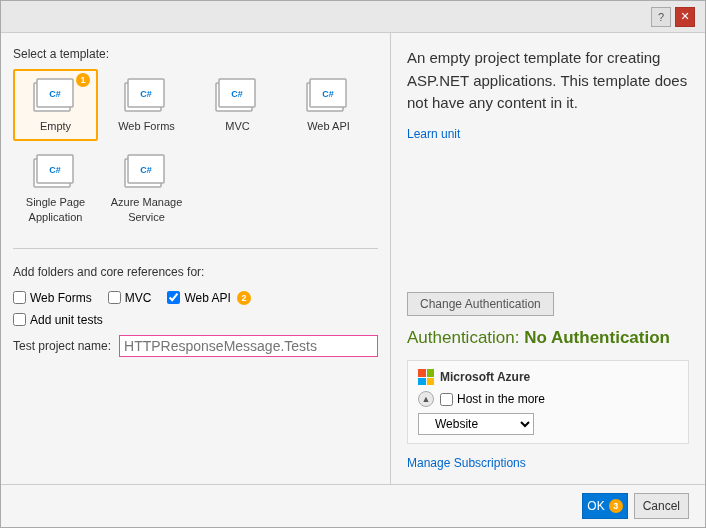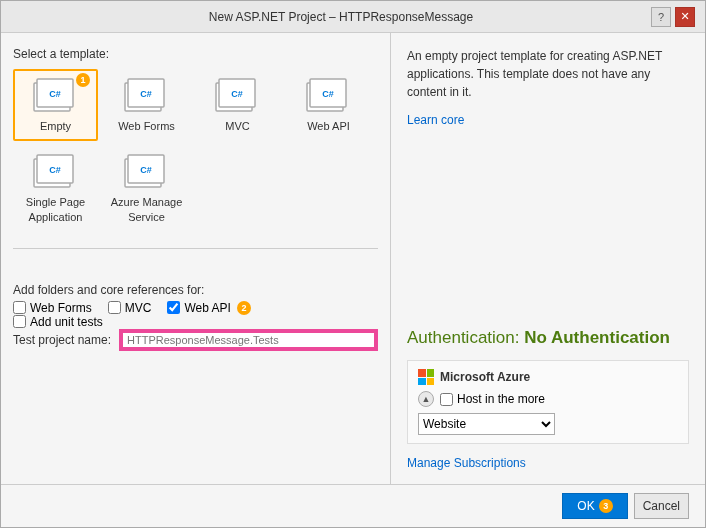--- a/index.html
+++ b/index.html
@@ -137,22 +137,21 @@
       gap: 6px;
     }
     .divider {
       border: none;
       border-top: 1px solid #ccc;
       margin: 4px 0;
     }
     .folders-section {
       display: flex;
       flex-direction: column;
-      gap: 0;
-      margin-top: 18px;
+      gap: 8px;
     }
     .folders-label {
       font-size: 12px;
       color: #333;
       margin-bottom: 4px;
     }
     .checkboxes-row {
       display: flex;
       align-items: center;
       gap: 16px;
@@ -191,36 +190,36 @@
       gap: 8px;
     }
     .test-project-label {
       font-size: 12px;
       color: #333;
       white-space: nowrap;
     }
     .test-project-input {
       flex: 1;
       height: 22px;
-      border: 4px solid #ec4899;
+      border: 1px solid #ec4899;
       padding: 2px 4px;
-      font-size: 11px;
+      font-size: 14px;
       color: #999;
       background: white;
     }
     
     .right-panel {
       flex: 1;
       padding: 14px 16px;
       display: flex;
       flex-direction: column;
       gap: 12px;
     }
     .description-text {
-      font-size: 12px;
+      font-size: 15px;
       color: #333;
       line-height: 1.5;
     }
     .learn-more {
       color: #0066cc;
       text-decoration: none;
       font-size: 12px;
     }
     .spacer {
       flex: 1;
@@ -277,41 +276,41 @@
       justify-content: center;
       cursor: pointer;
       font-size: 9px;
       color: #555;
     }
     .azure-dropdown {
       height: 22px;
       border: 1px solid #aaa;
       background: white;
       font-size: 12px;
-      padding: 0 0;
-      cursor: pointer;
-      width: 137px;
+      padding: 0 12px;
+      cursor: pointer;
+      width: 116px;
     }
     .manage-link {
       color: #0066cc;
       text-decoration: none;
       font-size: 12px;
     }
     
     .bottom-bar {
       border-top: 1px solid #ccc;
       padding: 8px 16px;
       display: flex;
       justify-content: flex-end;
       align-items: center;
       gap: 6px;
       background: #f5f5f5;
     }
     .btn-ok {
-      padding: 5px 14px;
+      padding: 5px 4px;
       background: #0078d7;
       color: white;
       border: 1px solid #0067ba;
       font-size: 12px;
       cursor: pointer;
       display: flex;
       align-items: center;
       gap: 4px;
     }
     .btn-cancel {
@@ -335,21 +334,20 @@
       justify-content: center;
     }
   </style>
 </head>
 <body>
 
 <div class="dialog">
 
   <div class="title-bar">
     <div class="title-spacer"></div>
-    <span class="title-bar-text">New ASP.NET Project – HTTPResponseMessage</span>
     <div class="title-bar-controls">
       <button class="title-btn">?</button>
       <button class="title-btn close">✕</button>
     </div>
   </div>
 
   <div class="dialog-body">
 
     <div class="left-panel">
       <div>
@@ -456,22 +454,23 @@
         </div>
         <div class="test-project-row">
           <span class="test-project-label">Test project name:</span>
           <input class="test-project-input" type="text" placeholder="HTTPResponseMessage.Tests" style="">
         </div>
       </div>
     </div>
 
     <div class="right-panel">
       <p class="description-text">An empty project template for creating ASP.NET applications. This template does not have any content in it.</p>
-      <a class="learn-more" href="#">Learn core</a>
+      <a class="learn-more" href="#">Learn unit</a>
       <div class="spacer"></div>
+      <button class="change-auth-btn">Change Authentication</button>
       <div class="auth-row">
         <span>Authentication:</span>
         <span class="auth-value">No Authentication</span>
       </div>
       <div class="azure-section">
         <div class="azure-header">
           <div class="azure-logo">
             <div style="display:grid;grid-template-columns:1fr 1fr;gap:1px;width:16px;height:16px;">
               <div style="background:#f25022;"></div>
               <div style="background:#7fba00;"></div>

